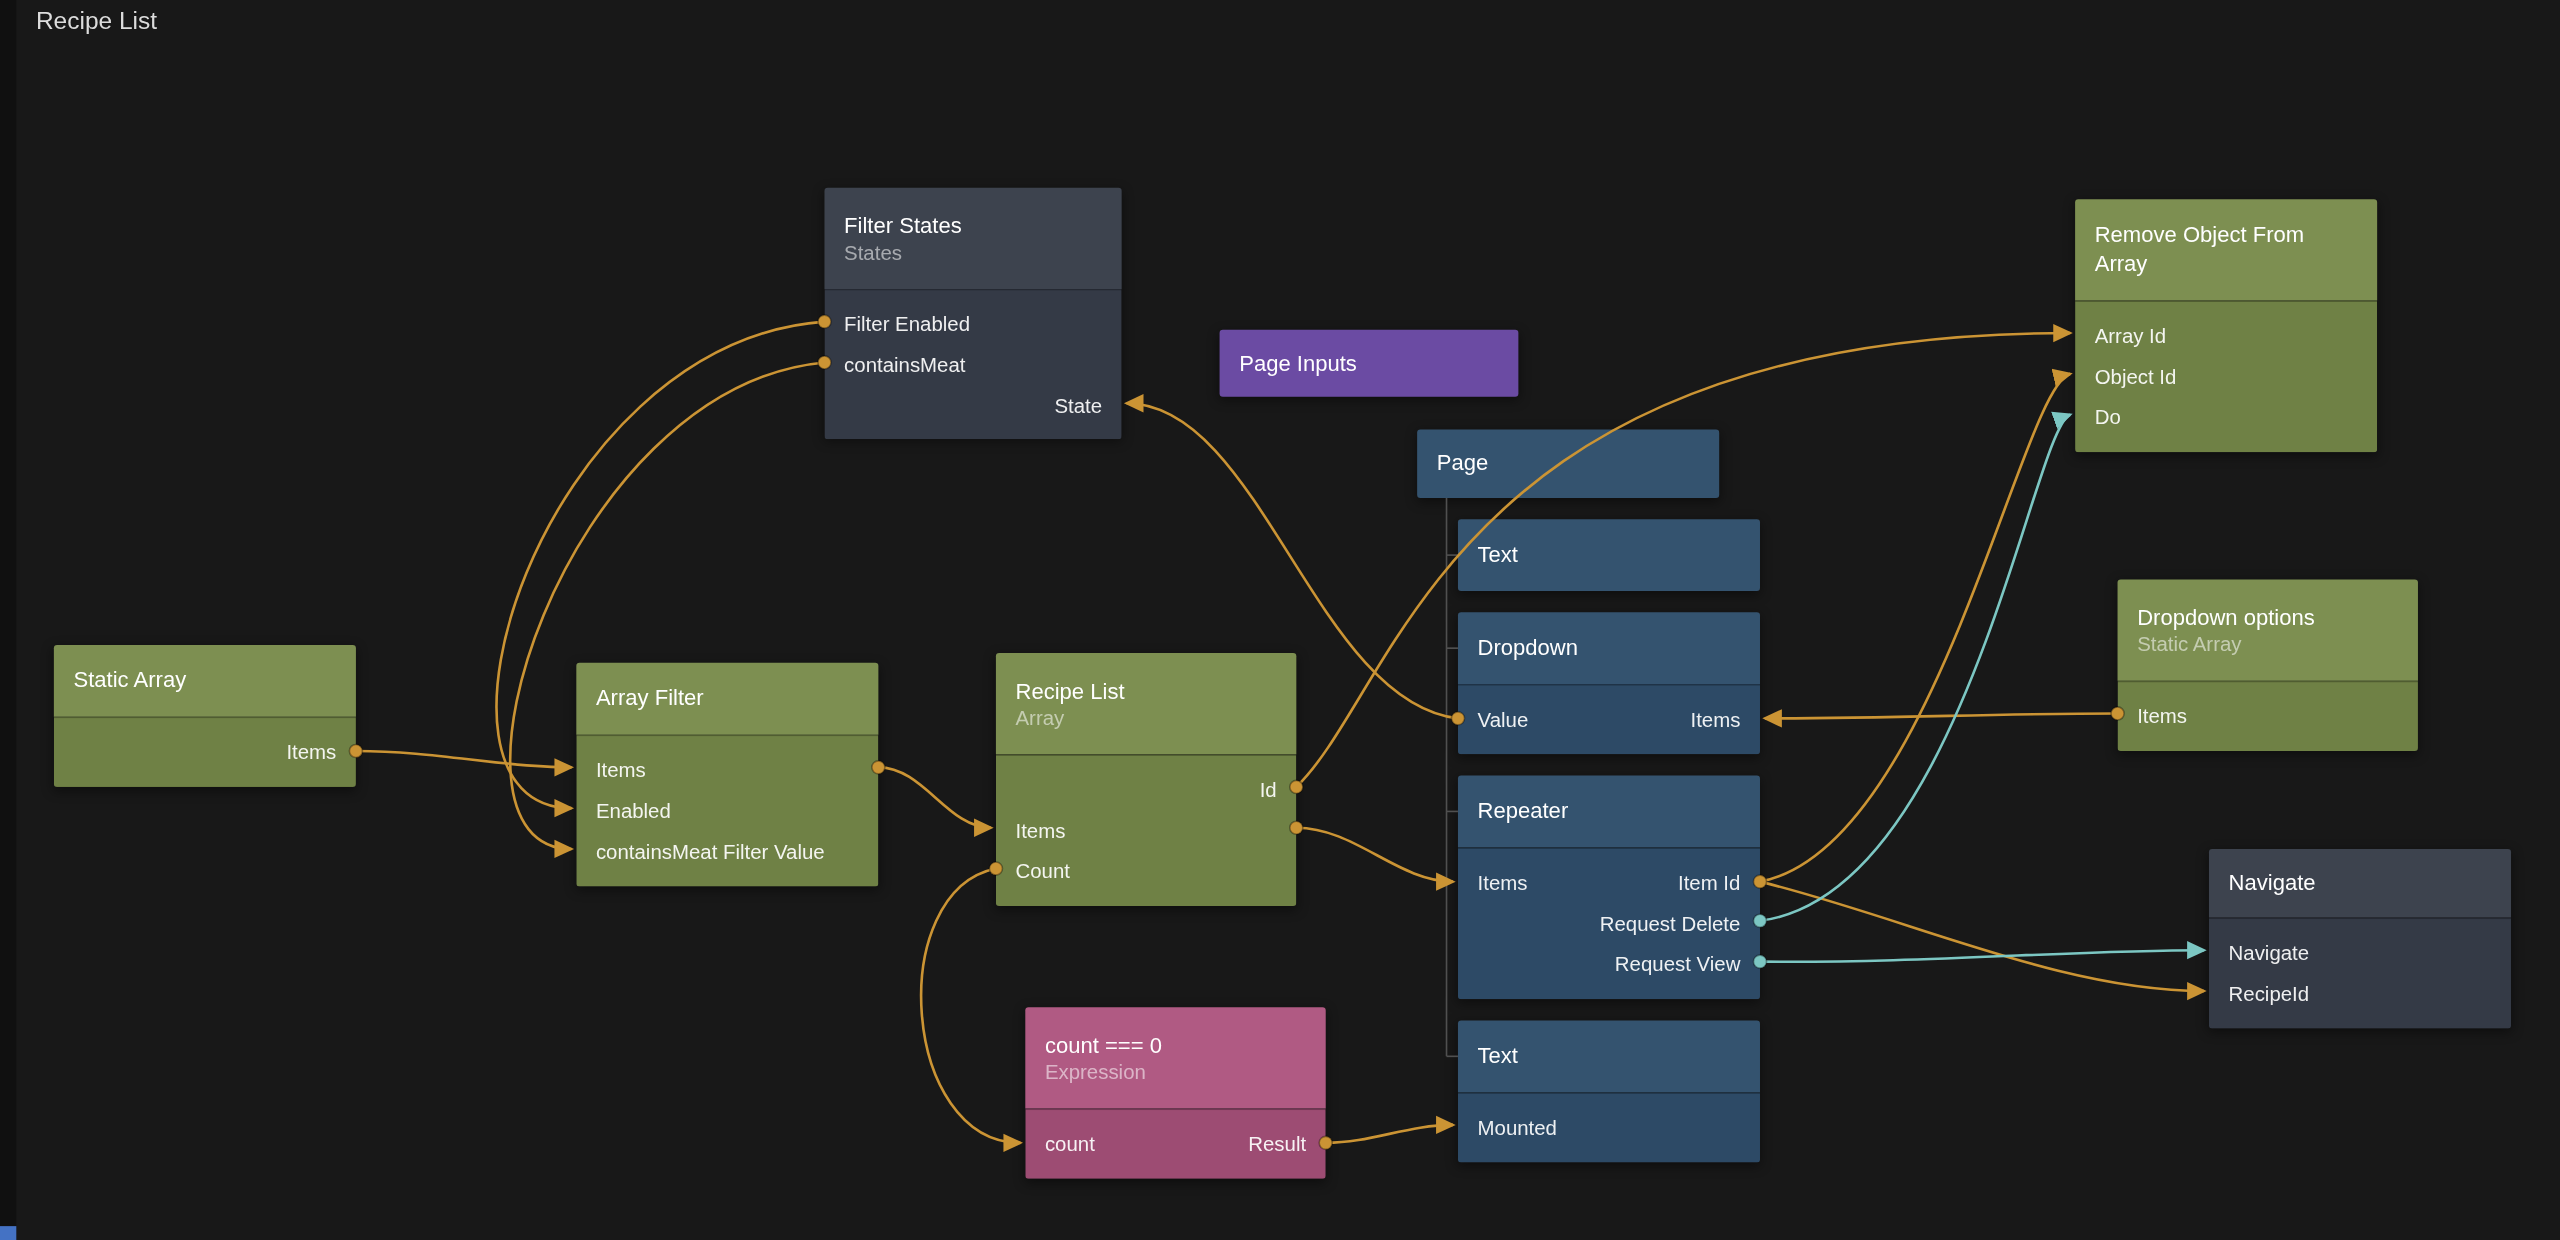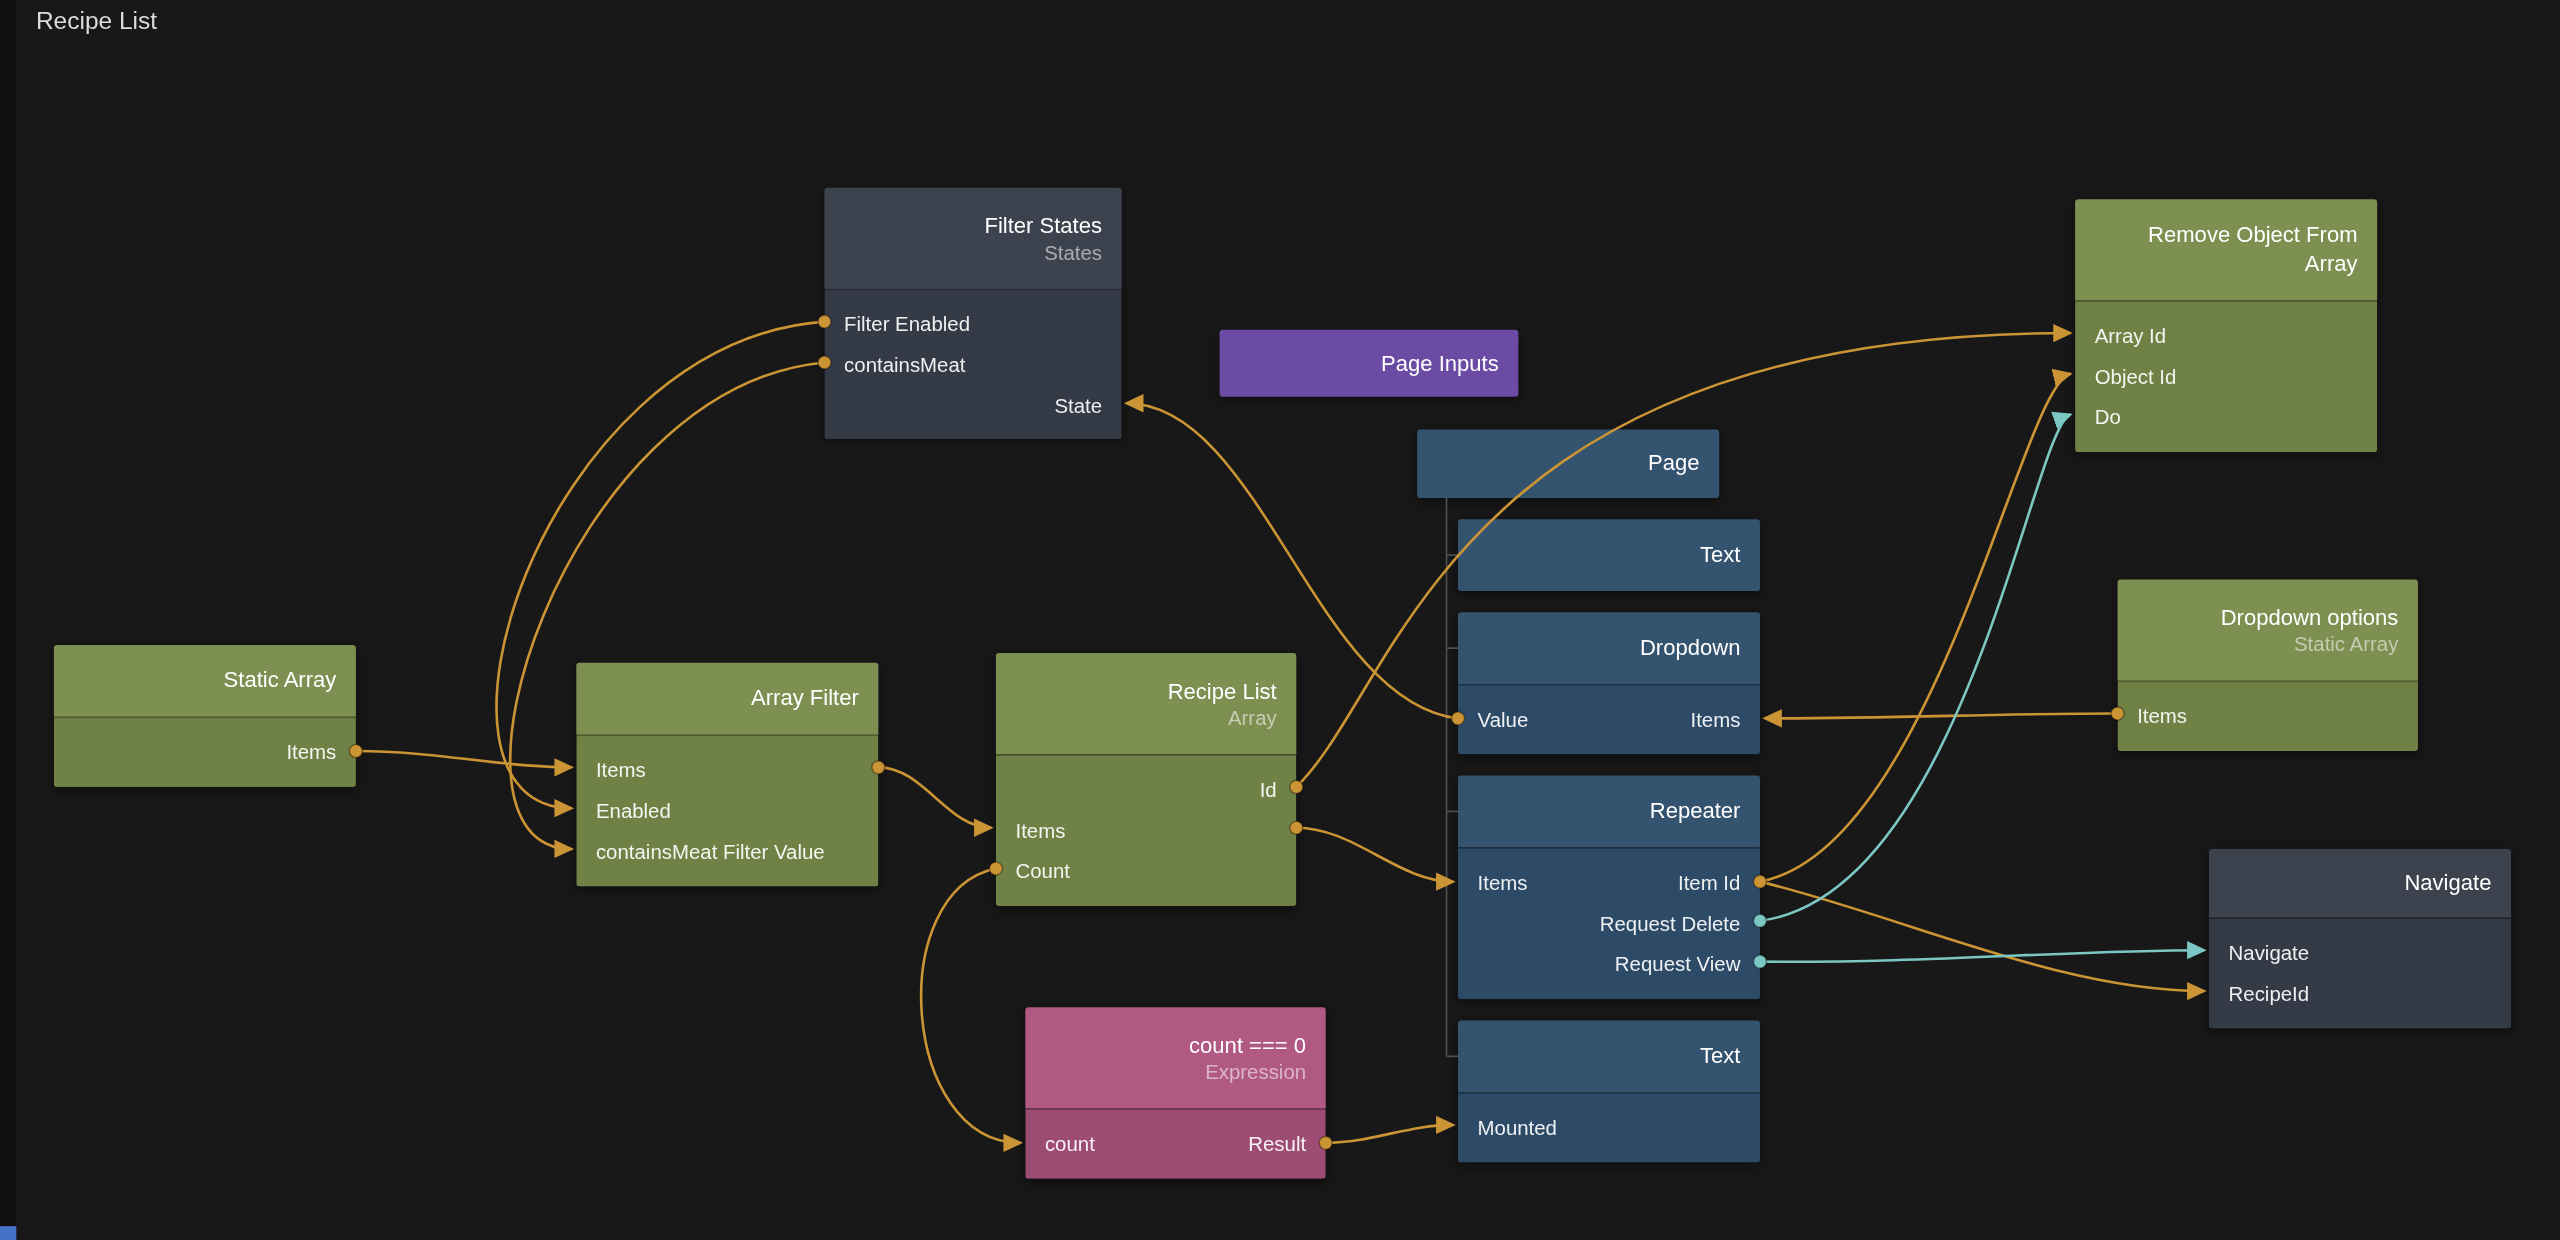--- a/index.html
+++ b/index.html
@@ -1,17 +1,17 @@
 <!DOCTYPE html>
 <html><head>
 <meta charset="utf-8">
 <style>
   html,body{margin:0;padding:0;background:#181818;}
   .viewport{position:relative;width:2560px;height:1240px;overflow:hidden;background:#181818;
-            font-family:"Liberation Sans","DejaVu Sans",sans-serif;text-align:right;}
+            font-family:"Liberation Sans","DejaVu Sans",sans-serif;}
   .canvas{position:absolute;left:0;top:0;width:1568px;height:760px;
           transform:scale(1.632653);transform-origin:0 0;}
   .left-edge{position:absolute;left:0;top:0;width:10px;height:100%;background:#101010;}
   .corner-accent{position:absolute;left:0;bottom:0;width:10px;height:9px;background:#4472c4;}
   .page-title{position:absolute;left:22px;top:4px;font-size:15px;color:#dcdcdc;}
 
   .node{position:absolute;border-radius:2px;font-size:12.5px;color:rgba(255,255,255,.92);
         box-shadow:0 2px 7px rgba(0,0,0,.45);display:flex;flex-direction:column;}
   .hd{height:44px;padding:0 12px;display:flex;flex-direction:column;justify-content:center;
       border-radius:2px 2px 0 0;flex:none;}

